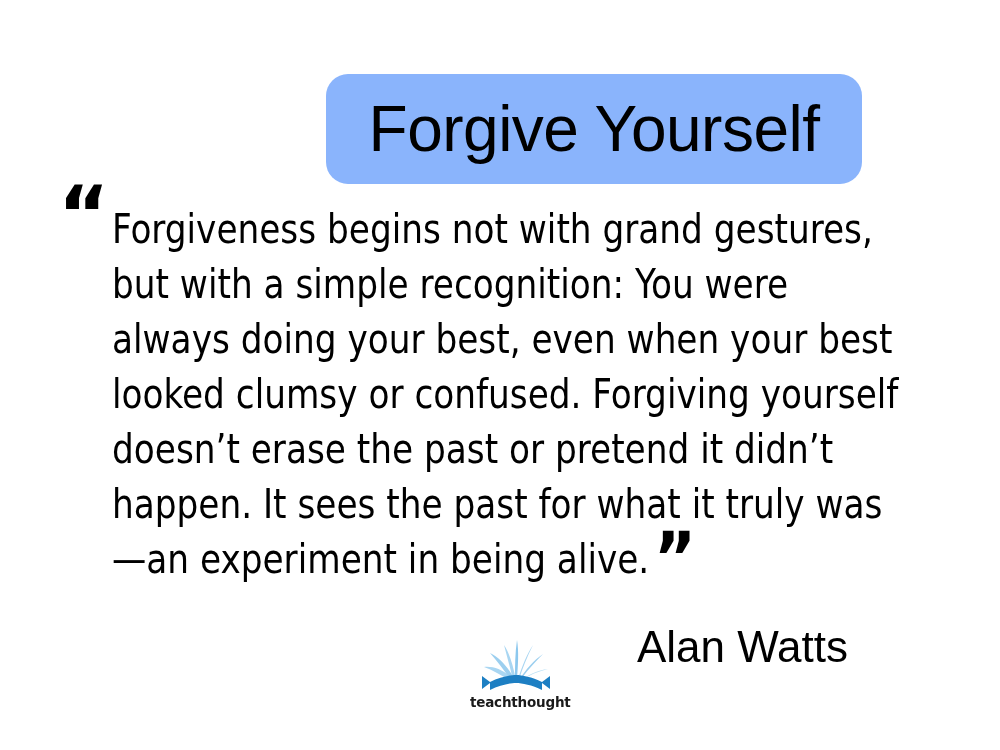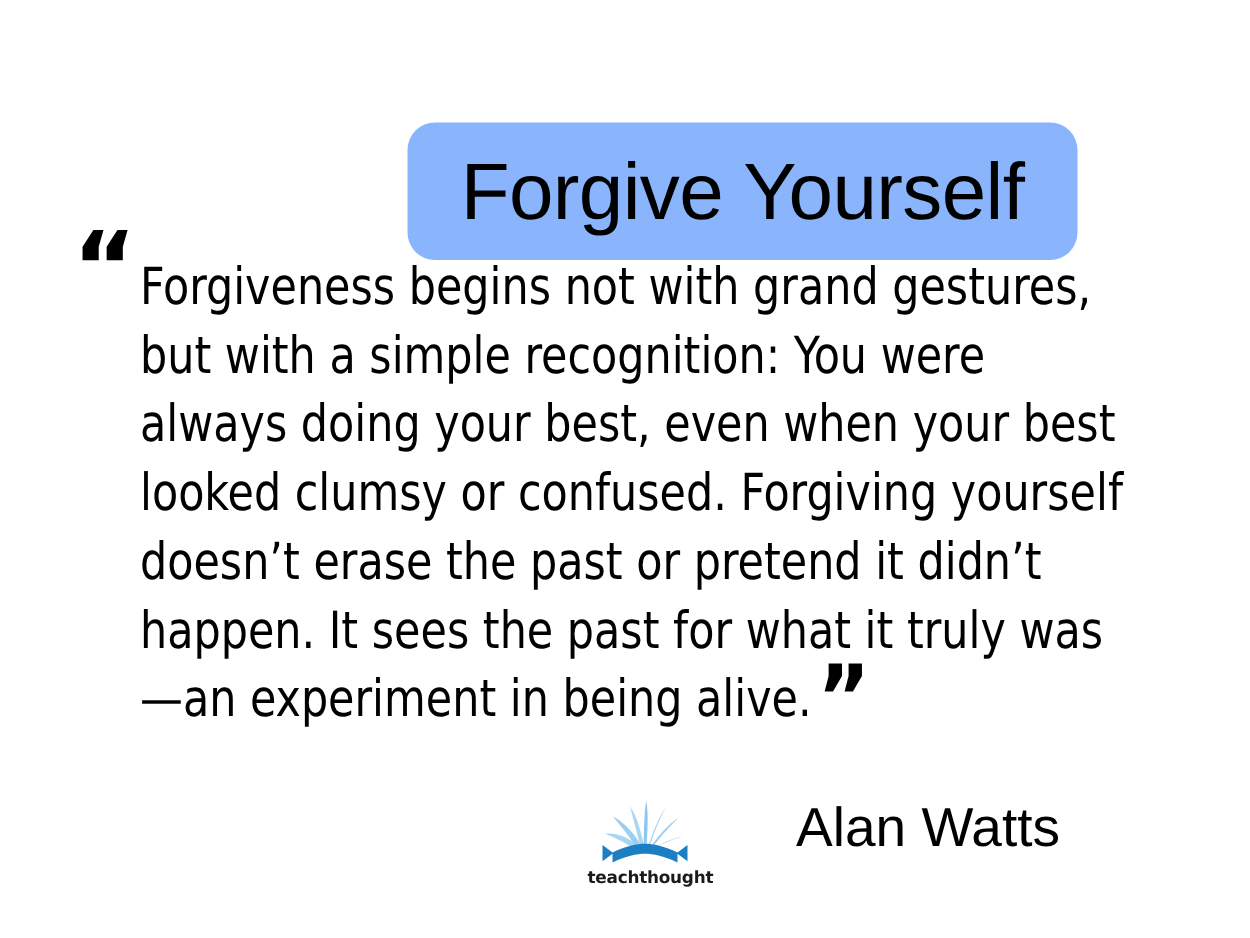--- a/index.html
+++ b/index.html
@@ -27,21 +27,20 @@
     position: absolute;
     left: 326px;
     top: 74px;
     width: 536px;
     height: 110px;
     background: #8ab4fc;
     border-radius: 22px;
     display: flex;
     align-items: center;
     justify-content: center;
-    margin-top: 24px;
   }
   .title-text {
     font-family: "Liberation Sans", sans-serif;
     font-size: 64px;
     font-weight: 400;
     line-height: 1;
     color: #000000;
     letter-spacing: -0.5px;
     white-space: nowrap;
   }
@@ -100,21 +99,20 @@
   .author {
     position: absolute;
     right: 152px;
     top: 625px;
     font-family: "Liberation Sans", sans-serif;
     font-size: 44px;
     font-weight: 400;
     line-height: 1;
     color: #000000;
     white-space: nowrap;
-    margin-top: 16px;
   }
 
   
   .logo {
     position: absolute;
     left: 470px;
     top: 636px;
     width: 92px;
     height: 80px;
   }

